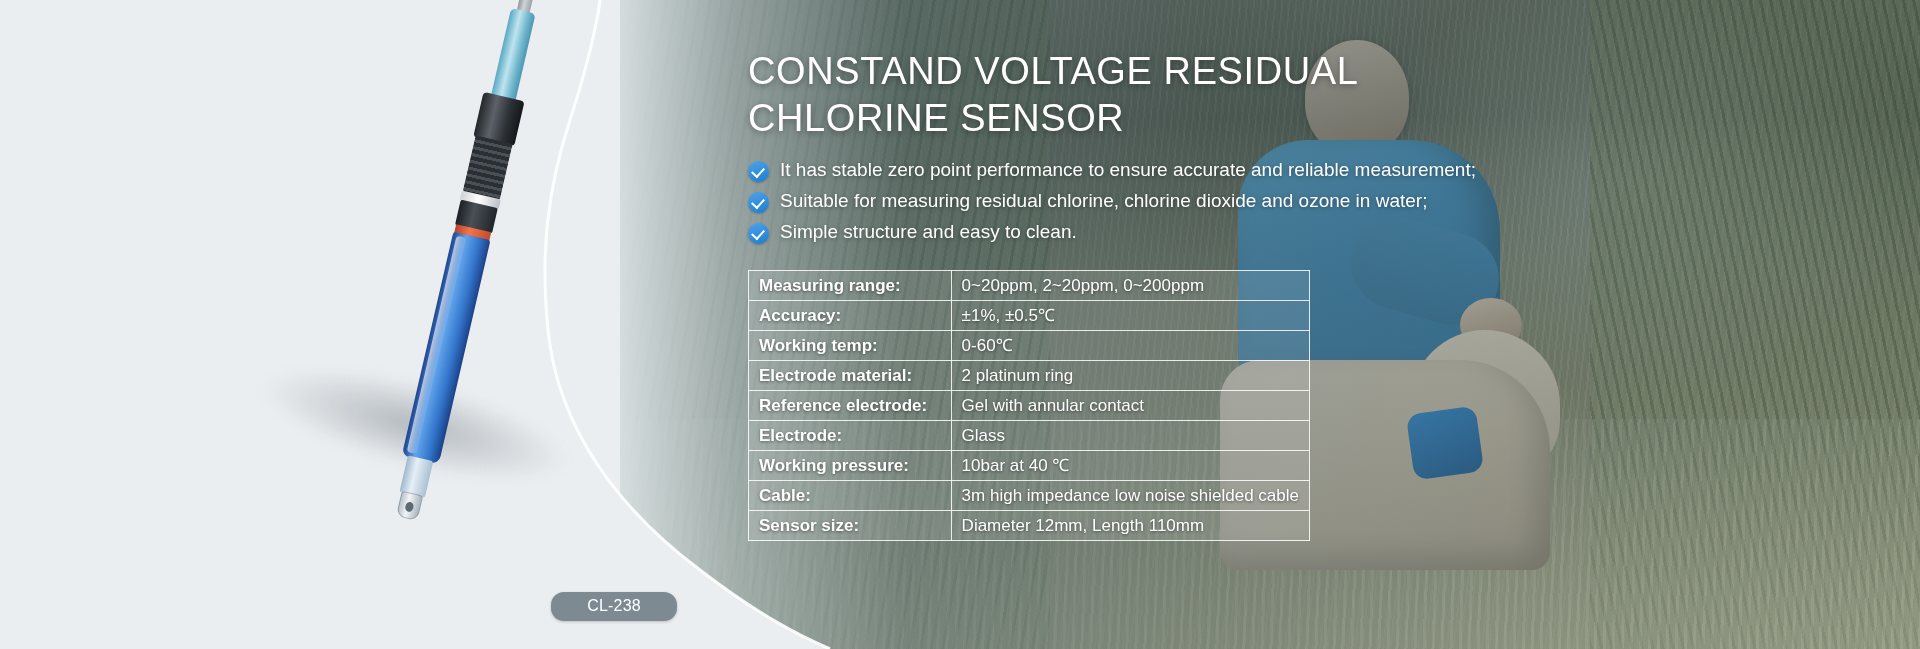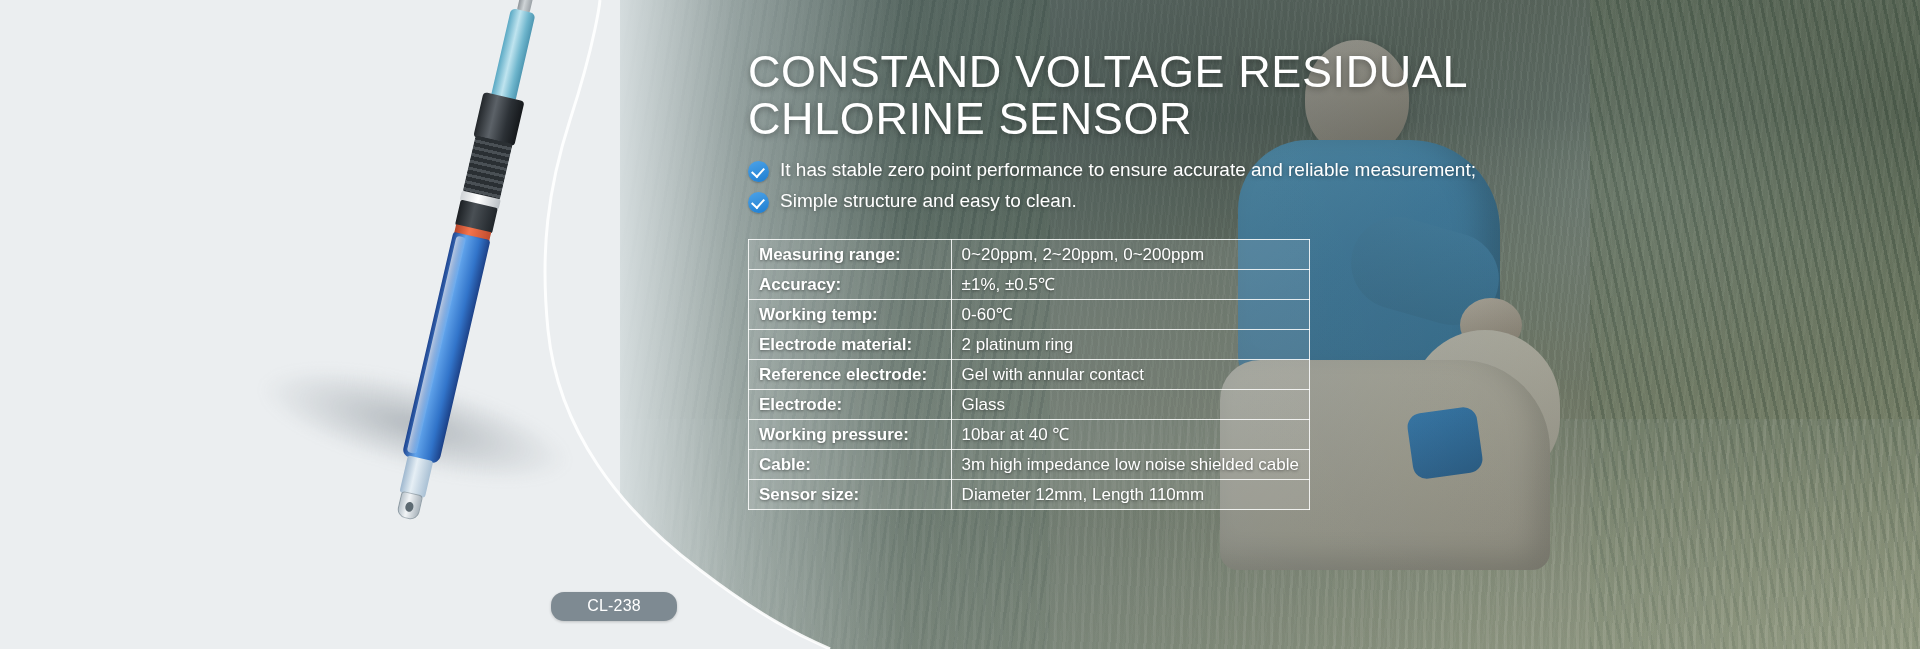--- a/index.html
+++ b/index.html
@@ -255,21 +255,21 @@
 
   
   .content {
     position: absolute;
     left: 748px;
     top: 48px;
     width: 1110px;
   }
   .title {
     color: #ffffff;
-    font-size: 45px;
+    font-size: 38px;
     line-height: 47px;
     letter-spacing: 0.6px;
     text-shadow: 0 2px 6px rgba(0,0,0,0.35);
     margin: 0 0 16px 0;
     font-weight: 400;
   }
   .title span { display: block; }
 
   .features {
     margin: 16px 0 0 0;
@@ -388,20 +388,24 @@
       <span>CHLORINE SENSOR</span>
     </h1>
 
     <ul class="features">
       <li class="feature">
         <span class="check"></span>
         <span class="feature-text">It has stable zero point performance to ensure accurate and reliable measurement;</span>
       </li>
       <li class="feature">
         <span class="check"></span>
+        <span class="feature-text">Suitable for measuring residual chlorine, chlorine dioxide and ozone in water;</span>
+      </li>
+      <li class="feature">
+        <span class="check"></span>
         <span class="feature-text">Simple structure and easy to clean.</span>
       </li>
     </ul>
 
     <table class="spec-table">
       <tbody>
         <tr>
           <td class="k">Measuring range:</td>
           <td class="v">0~20ppm, 2~20ppm, 0~200ppm</td>
         </tr>

